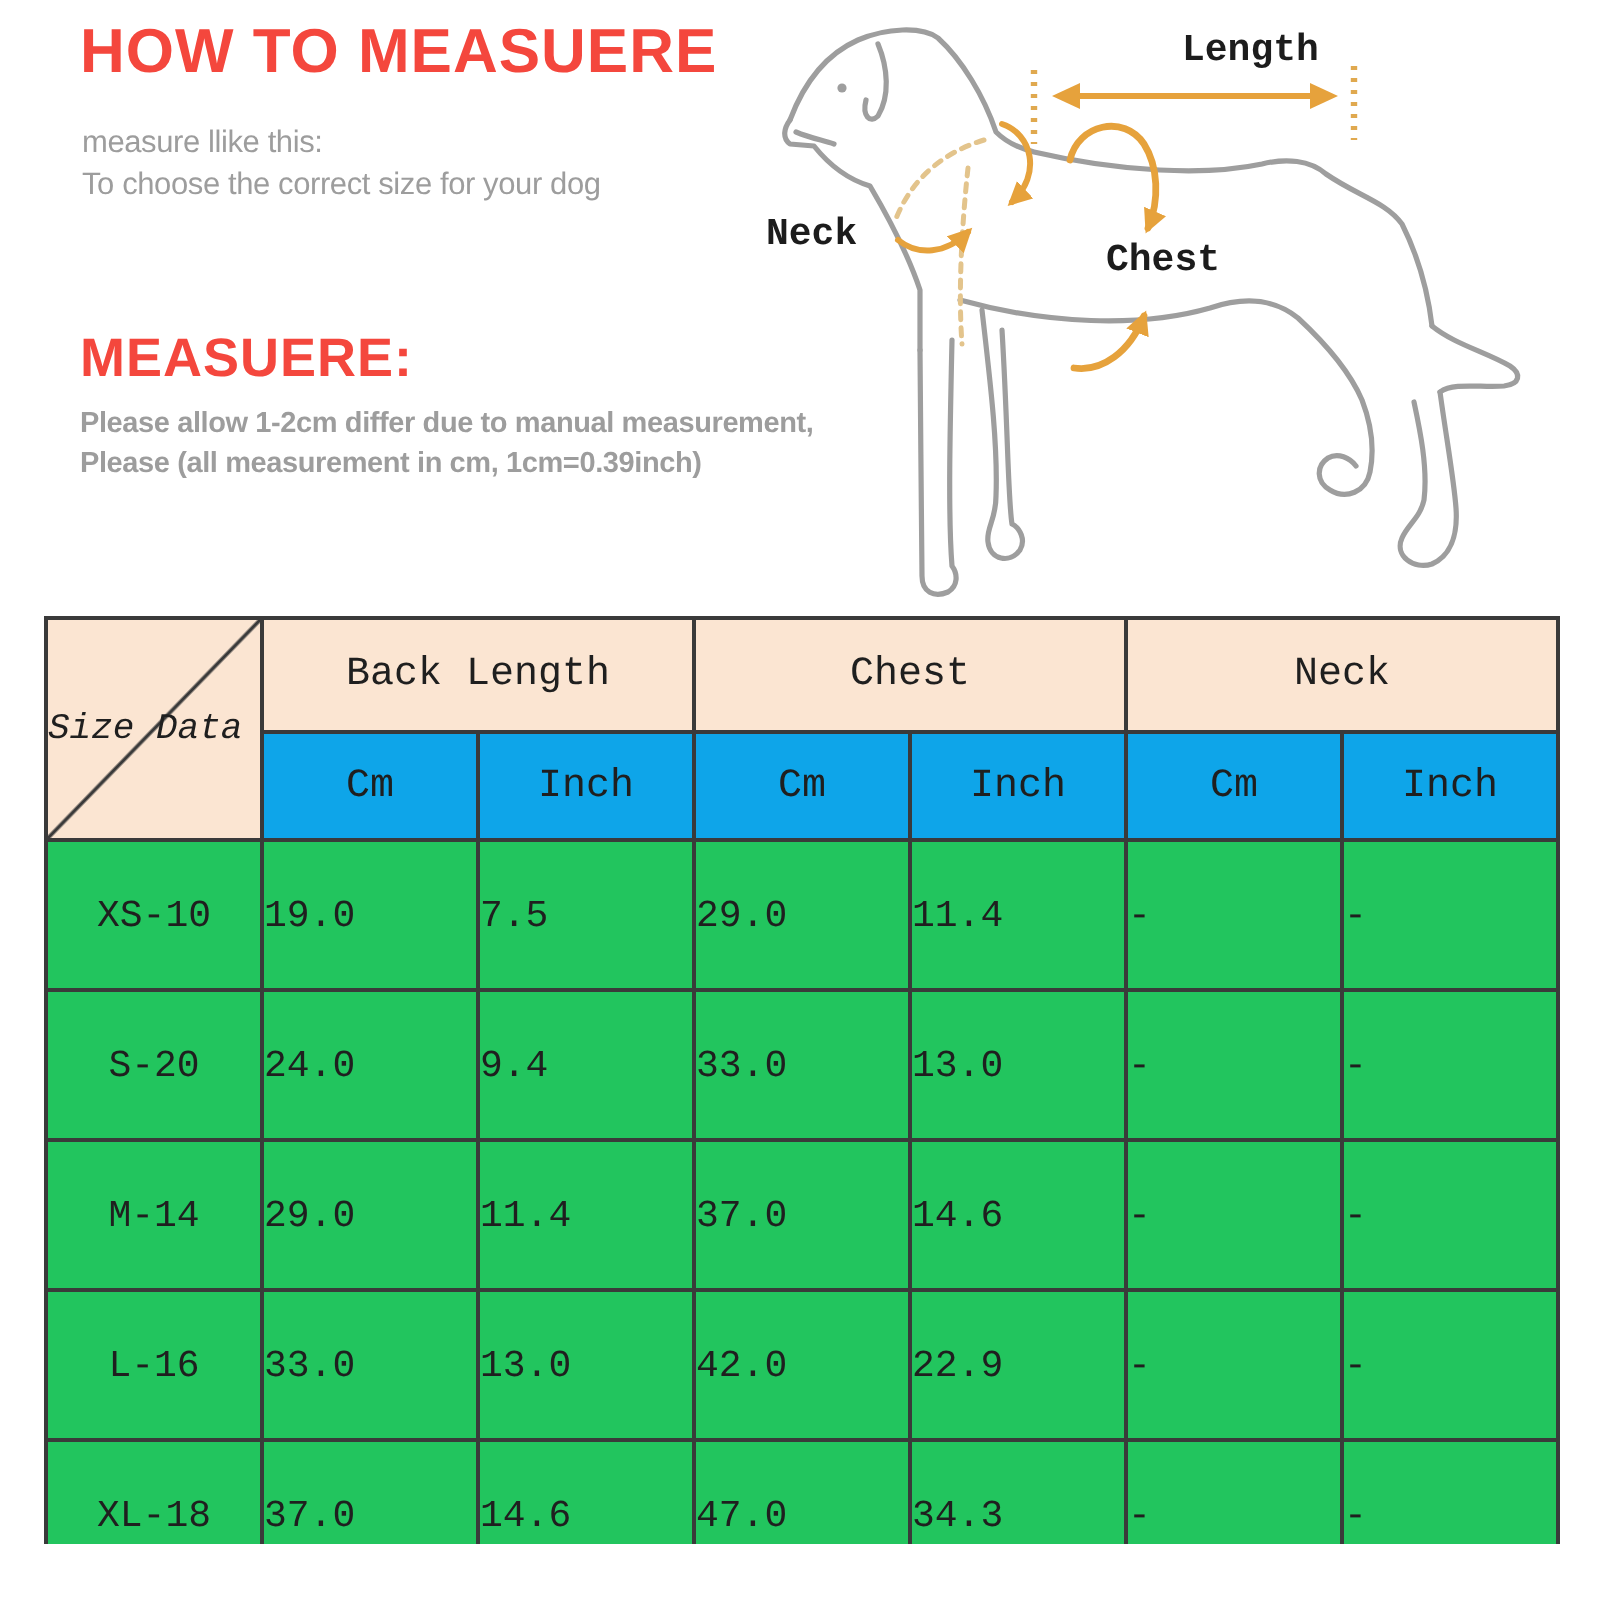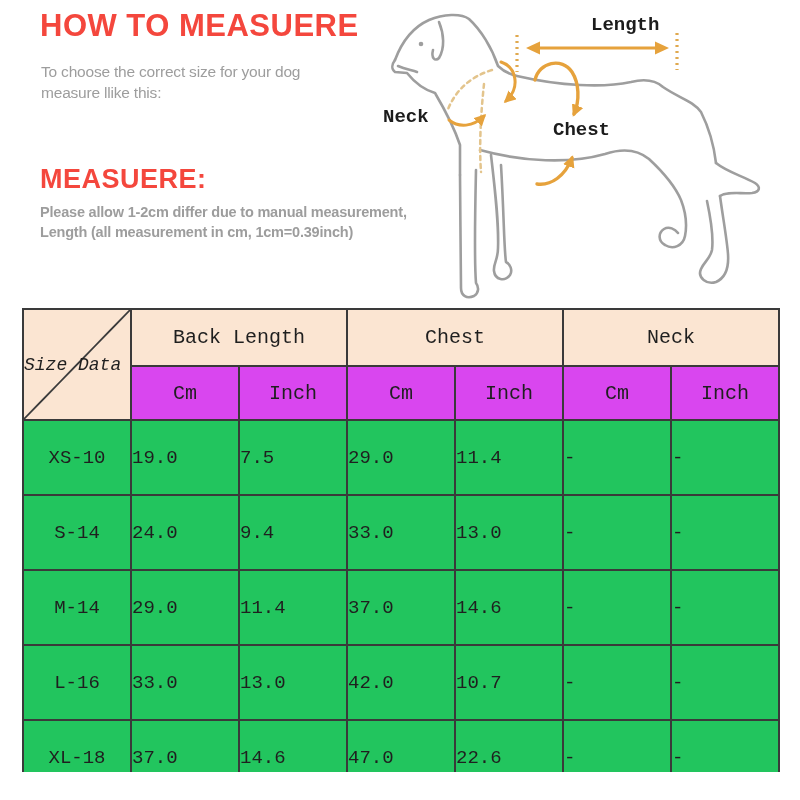--- a/index.html
+++ b/index.html
@@ -42,46 +42,46 @@
     border-collapse:collapse;table-layout:fixed;width:756px;
     font-family:"Liberation Mono","DejaVu Sans Mono",monospace;
     color:#1f1f1f;
   }
   table.size-table col{width:108px;}
   table.size-table th,table.size-table td{
     border:2px solid #3a3a3a;vertical-align:middle;
     font-weight:normal;padding:0;
   }
   tr.group-row th{height:55px;background:#fbe5d2;font-size:20px;}
-  tr.unit-row th{height:52px;background:#d946ef;font-size:20px;}
+  tr.unit-row th{height:52px;background:#0ea5e9;font-size:20px;}
   tr.data-row th,tr.data-row td{height:73px;background:#22c55e;font-size:19px;}
   td.corner{
     background-color:#fbe5d2;
     background-image:linear-gradient(to bottom right,
       rgba(0,0,0,0) calc(50% - 1.4px),
       #3a3a3a calc(50% - 0.4px),
       #3a3a3a calc(50% + 0.4px),
       rgba(0,0,0,0) calc(50% + 1.4px));
     font-size:18px;vertical-align:middle;padding-top:30px;font-style:italic;
   }
 </style>
 </head>
 <body>
 
 <div id="stage">
 
   <div class="main-title">HOW TO MEASUERE</div>
   <div class="subtitle">
+    <div>measure llike this:</div>
     <div>To choose the correct size for your dog</div>
-    <div>measure llike this:</div>
   </div>
   <div class="attention-title">MEASUERE:</div>
   <div class="attention-body">
     <div>Please allow 1-2cm differ due to manual measurement,</div>
-    <div>Length (all measurement in cm, 1cm=0.39inch)</div>
+    <div>Please (all measurement in cm, 1cm=0.39inch)</div>
   </div>
 
   <svg class="dog-svg" width="430" height="305" viewBox="0 0 430 305">
     <defs>
       <marker id="arrow" orient="auto" markerUnits="userSpaceOnUse" markerWidth="13" markerHeight="13" refX="9" refY="6">
         <path d="M0,0 L12,6 L0,12 Z" fill="#e6a23c"></path>
       </marker>
     </defs>
 
     <g stroke="#9e9e9e" stroke-width="2.6" fill="none" stroke-linecap="round" stroke-linejoin="round">
@@ -172,21 +172,21 @@
         <tr class="data-row">
           <th>XS-10</th>
           <td>19.0</td>
           <td>7.5</td>
           <td>29.0</td>
           <td>11.4</td>
           <td>-</td>
           <td>-</td>
         </tr>
         <tr class="data-row">
-          <th>S-14</th>
+          <th>S-20</th>
           <td>24.0</td>
           <td>9.4</td>
           <td>33.0</td>
           <td>13.0</td>
           <td>-</td>
           <td>-</td>
         </tr>
         <tr class="data-row">
           <th>M-14</th>
           <td>29.0</td>
@@ -194,30 +194,30 @@
           <td>37.0</td>
           <td>14.6</td>
           <td>-</td>
           <td>-</td>
         </tr>
         <tr class="data-row">
           <th>L-16</th>
           <td>33.0</td>
           <td>13.0</td>
           <td>42.0</td>
-          <td>10.7</td>
+          <td>22.9</td>
           <td>-</td>
           <td>-</td>
         </tr>
         <tr class="data-row">
           <th>XL-18</th>
           <td>37.0</td>
           <td>14.6</td>
           <td>47.0</td>
-          <td>22.6</td>
+          <td>34.3</td>
           <td>-</td>
           <td>-</td>
         </tr>
       </tbody>
     </table>
   </div>
 
 </div>
 
 </body></html>

